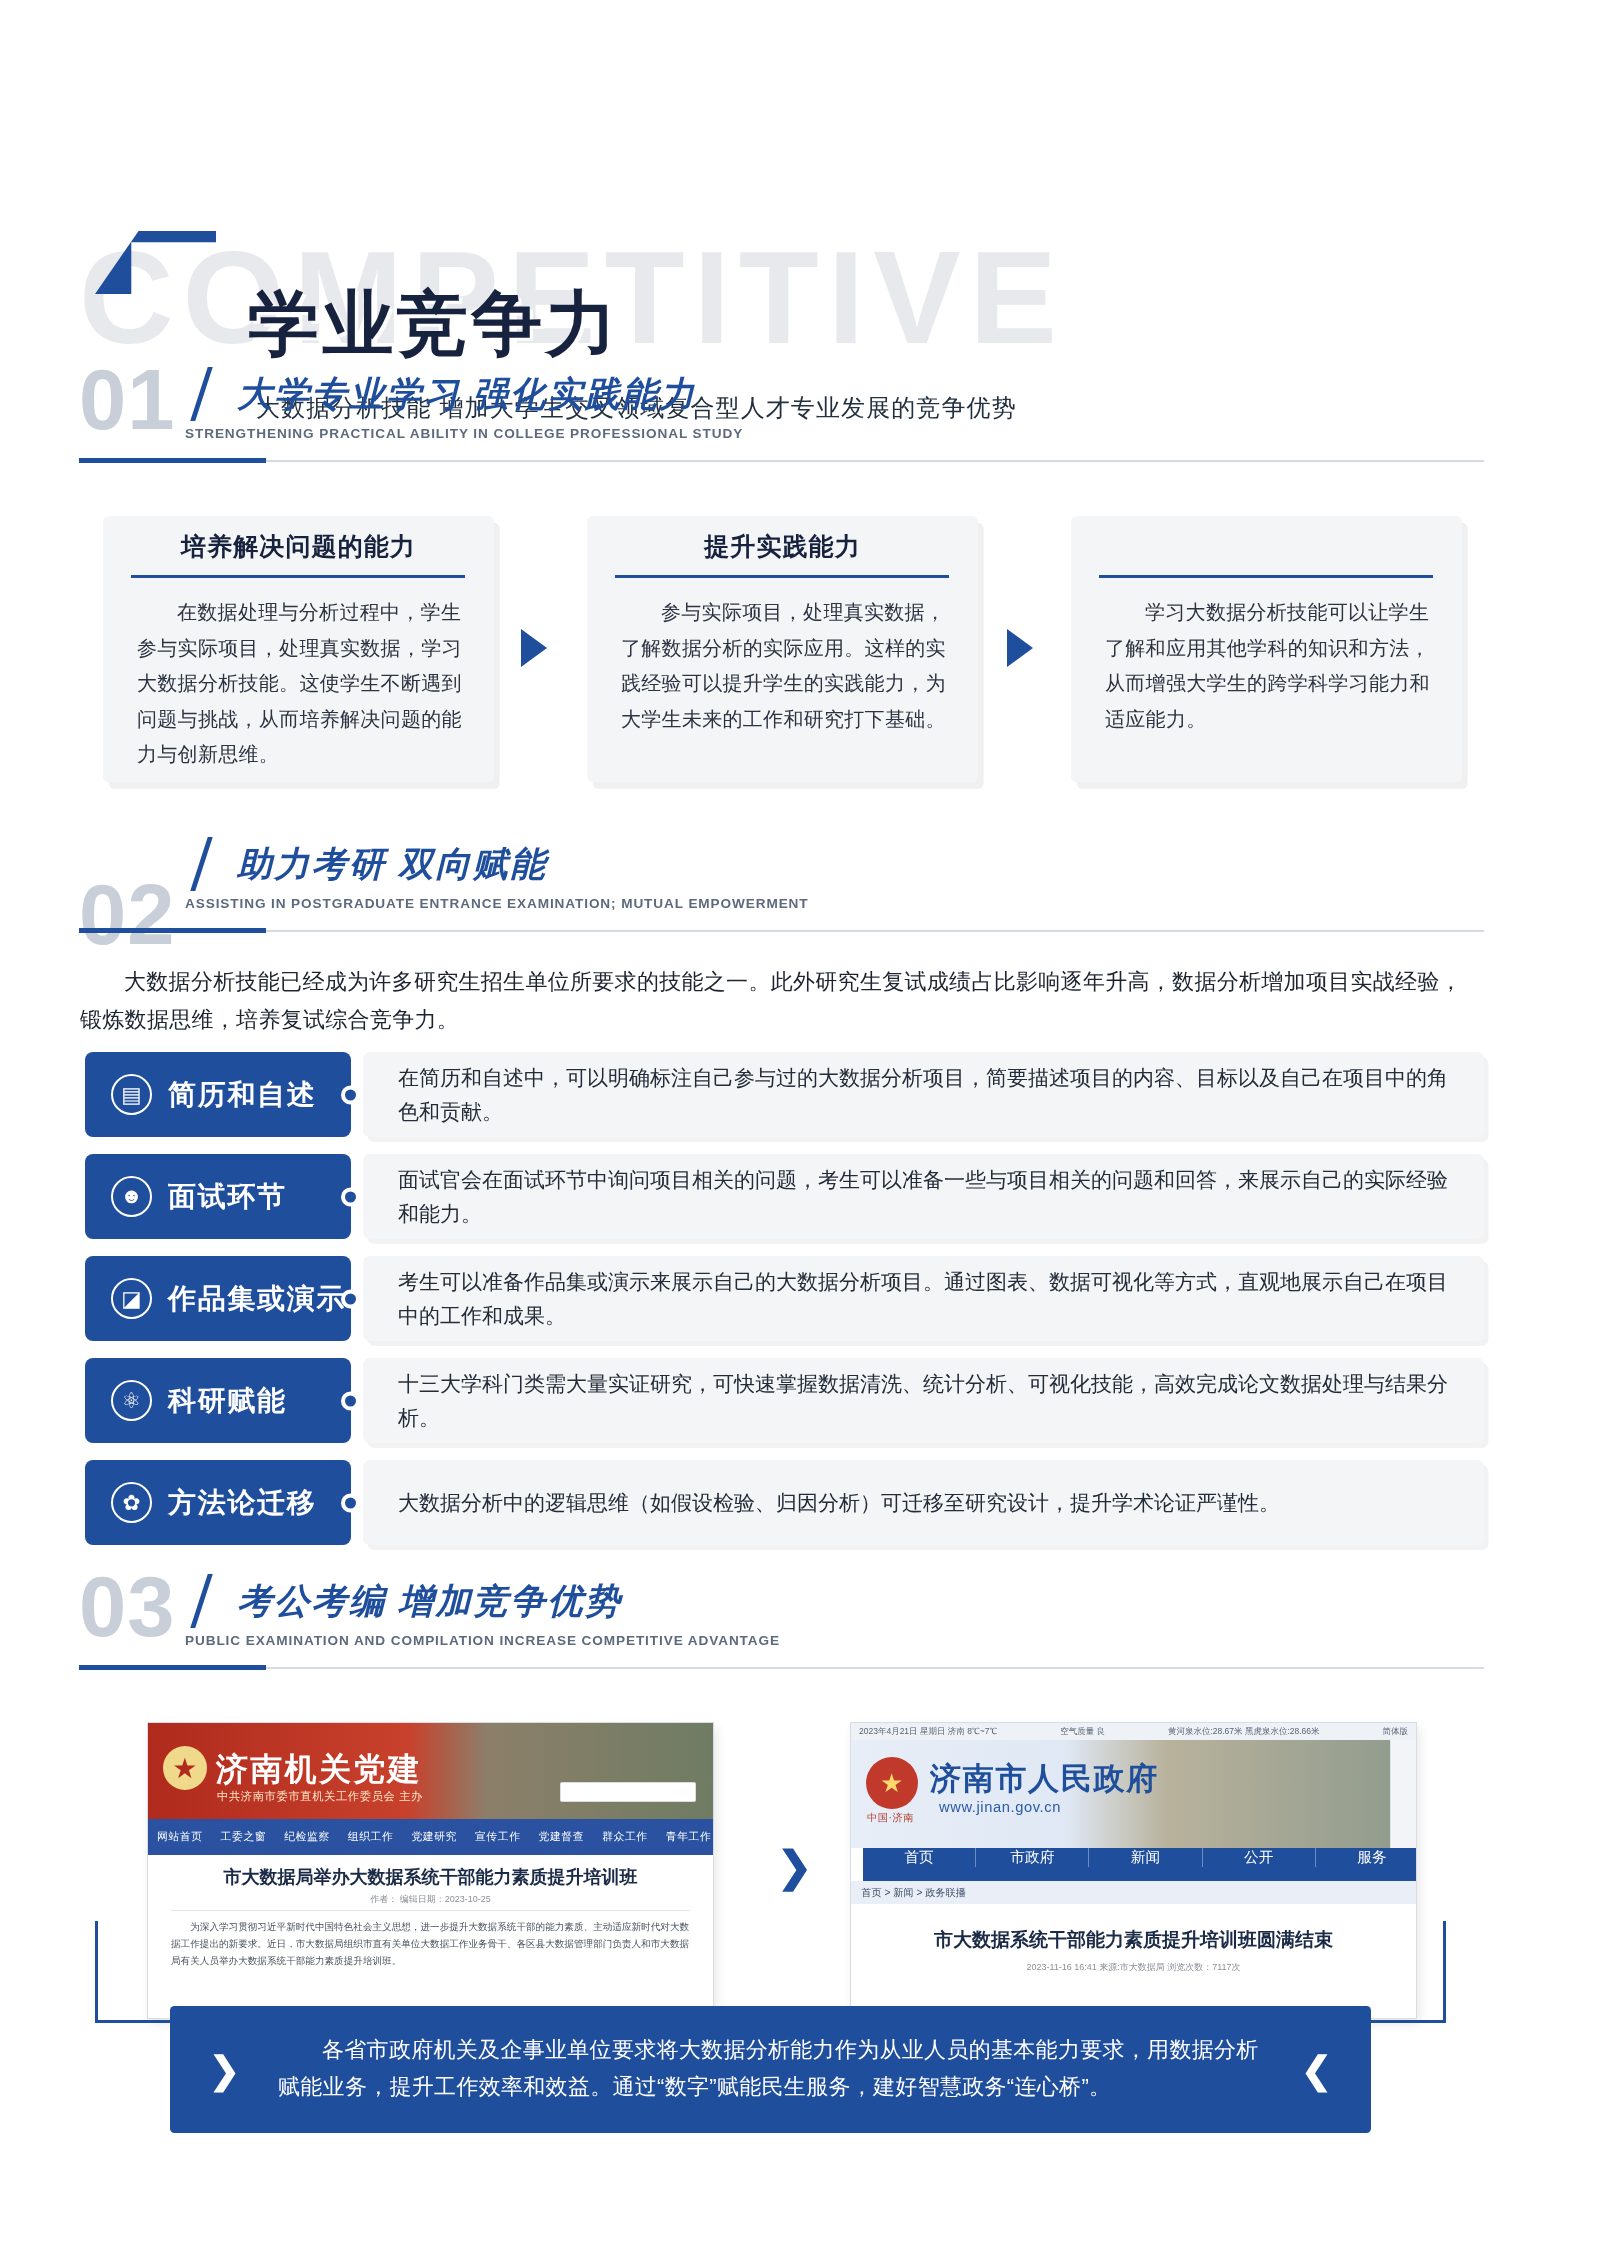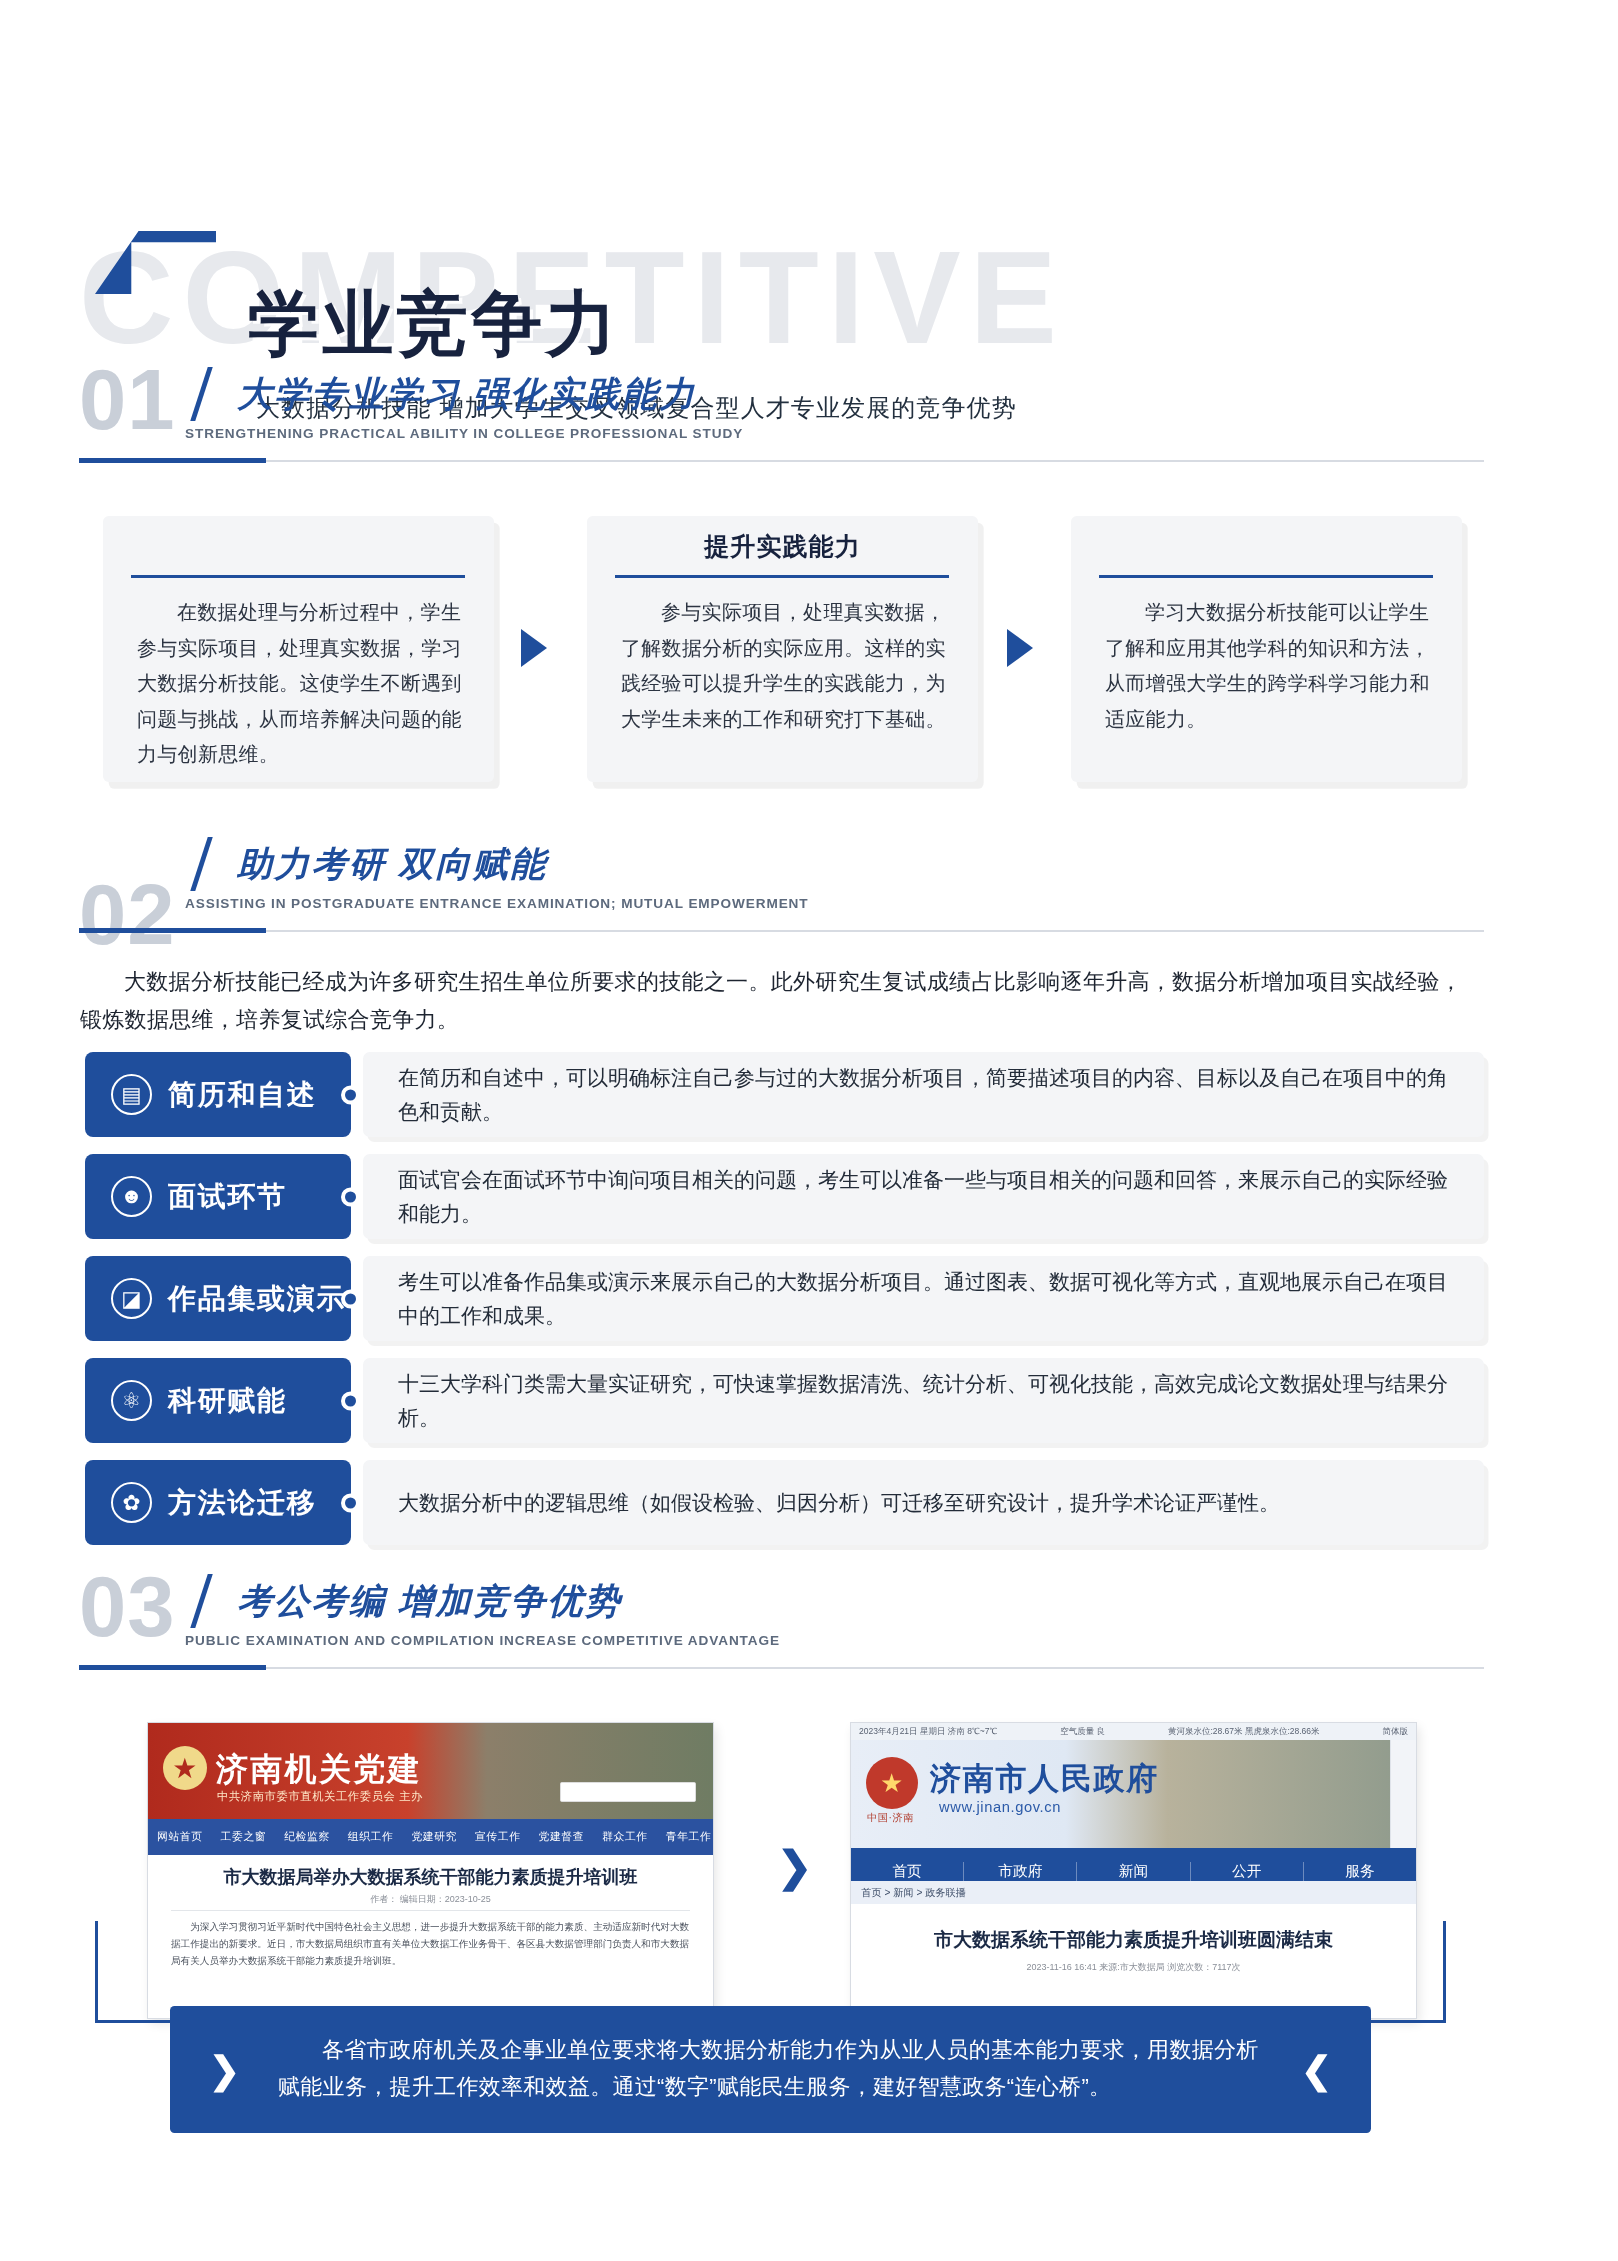--- a/index.html
+++ b/index.html
@@ -213,22 +213,22 @@
   .sb-url {
     position:absolute; left:80px; top:76px; font-size:14.7px; color:#2b5aa8;
     letter-spacing:0.6px;
     margin-left:8px;
   }
   .sb-cn {
     position:absolute; left:16px; top:88px; font-size:10.2px; color:#b03a2b;
     letter-spacing:0.6px;
   }
   .sb-nav {
-    position:absolute; left:0; top:125px; width:100%; height:33px;
-    background:#1f4e9c; color:#fff; display:flex; align-items:flex-end;
+    position:absolute; left:12px; top:125px; width:100%; height:33px;
+    background:#1f4e9c; color:#fff; display:flex; align-items:flex-start;
     font-size:14.7px;
   }
   .sb-nav span { flex:1; text-align:center; border-right:0.6px solid rgba(255,255,255,.35); }
   .sb-nav span:last-child { border-right:none; }
   .sb-crumb {
     position:absolute; left:0; top:158px; width:100%; height:23px;
     background:#eaeff7; color:#40506b; font-size:10.2px;
     display:flex; align-items:center; padding-left:10.2px;
   }
   .sb-h1 {
@@ -287,20 +287,21 @@
   <div class="section-head">
     <div class="sec-num" style="left:79px; top:357px;">01</div>
     <div class="sec-slash" style="left:199px; top:367px;"></div>
     <div class="sec-cn" style="left:237px; top:371px;">大学专业学习  强化实践能力</div>
     <div class="sec-en" style="left:185px; top:426px;">STRENGTHENING PRACTICAL ABILITY IN COLLEGE PROFESSIONAL STUDY</div>
     <div class="sec-rule" style="left:79px; top:460px; width:1405px;"></div>
     <div class="sec-rule-blue" style="left:79px; top:458px;"></div>
   </div>
 
   <div class="card" style="left:103px; top:516px;">
+    <div class="card-hd">培养解决问题的能力</div>
     <div class="card-hd-rule"></div>
     <div class="card-body">在数据处理与分析过程中，学生参与实际项目，处理真实数据，学习大数据分析技能。这使学生不断遇到问题与挑战，从而培养解决问题的能力与创新思维。</div>
   </div>
   <div class="arrow-tri" style="left:521px; top:629px;"></div>
 
   <div class="card" style="left:587px; top:516px;">
     <div class="card-hd">提升实践能力</div>
     <div class="card-hd-rule"></div>
     <div class="card-body">参与实际项目，处理真实数据，了解数据分析的实际应用。这样的实践经验可以提升学生的实践能力，为大学生未来的工作和研究打下基础。</div>
   </div>

